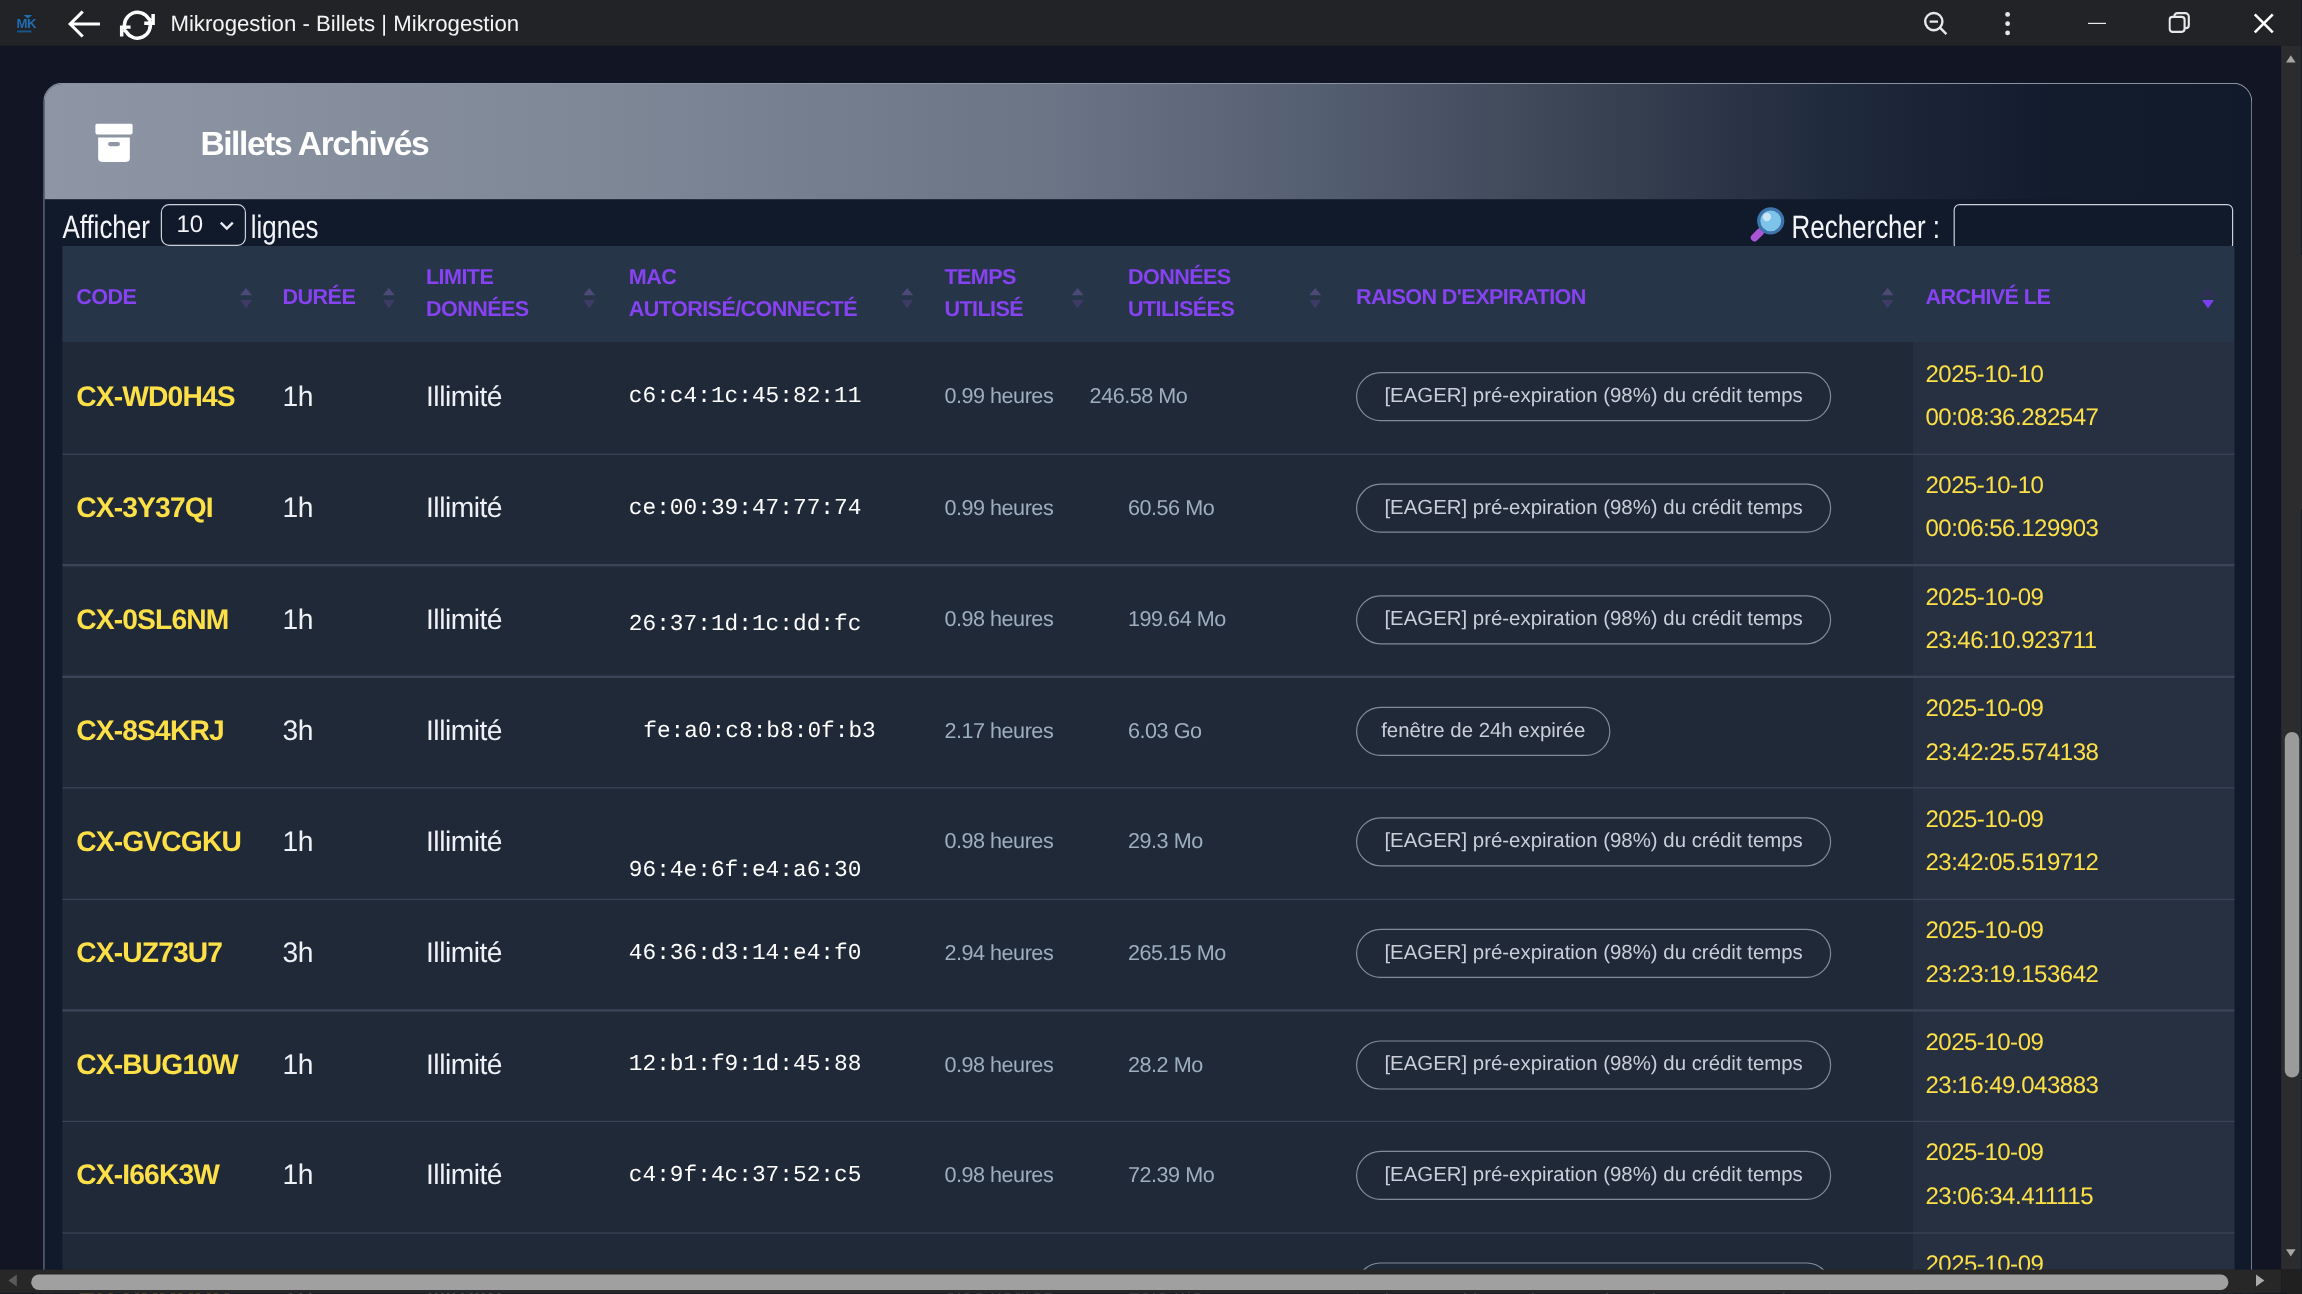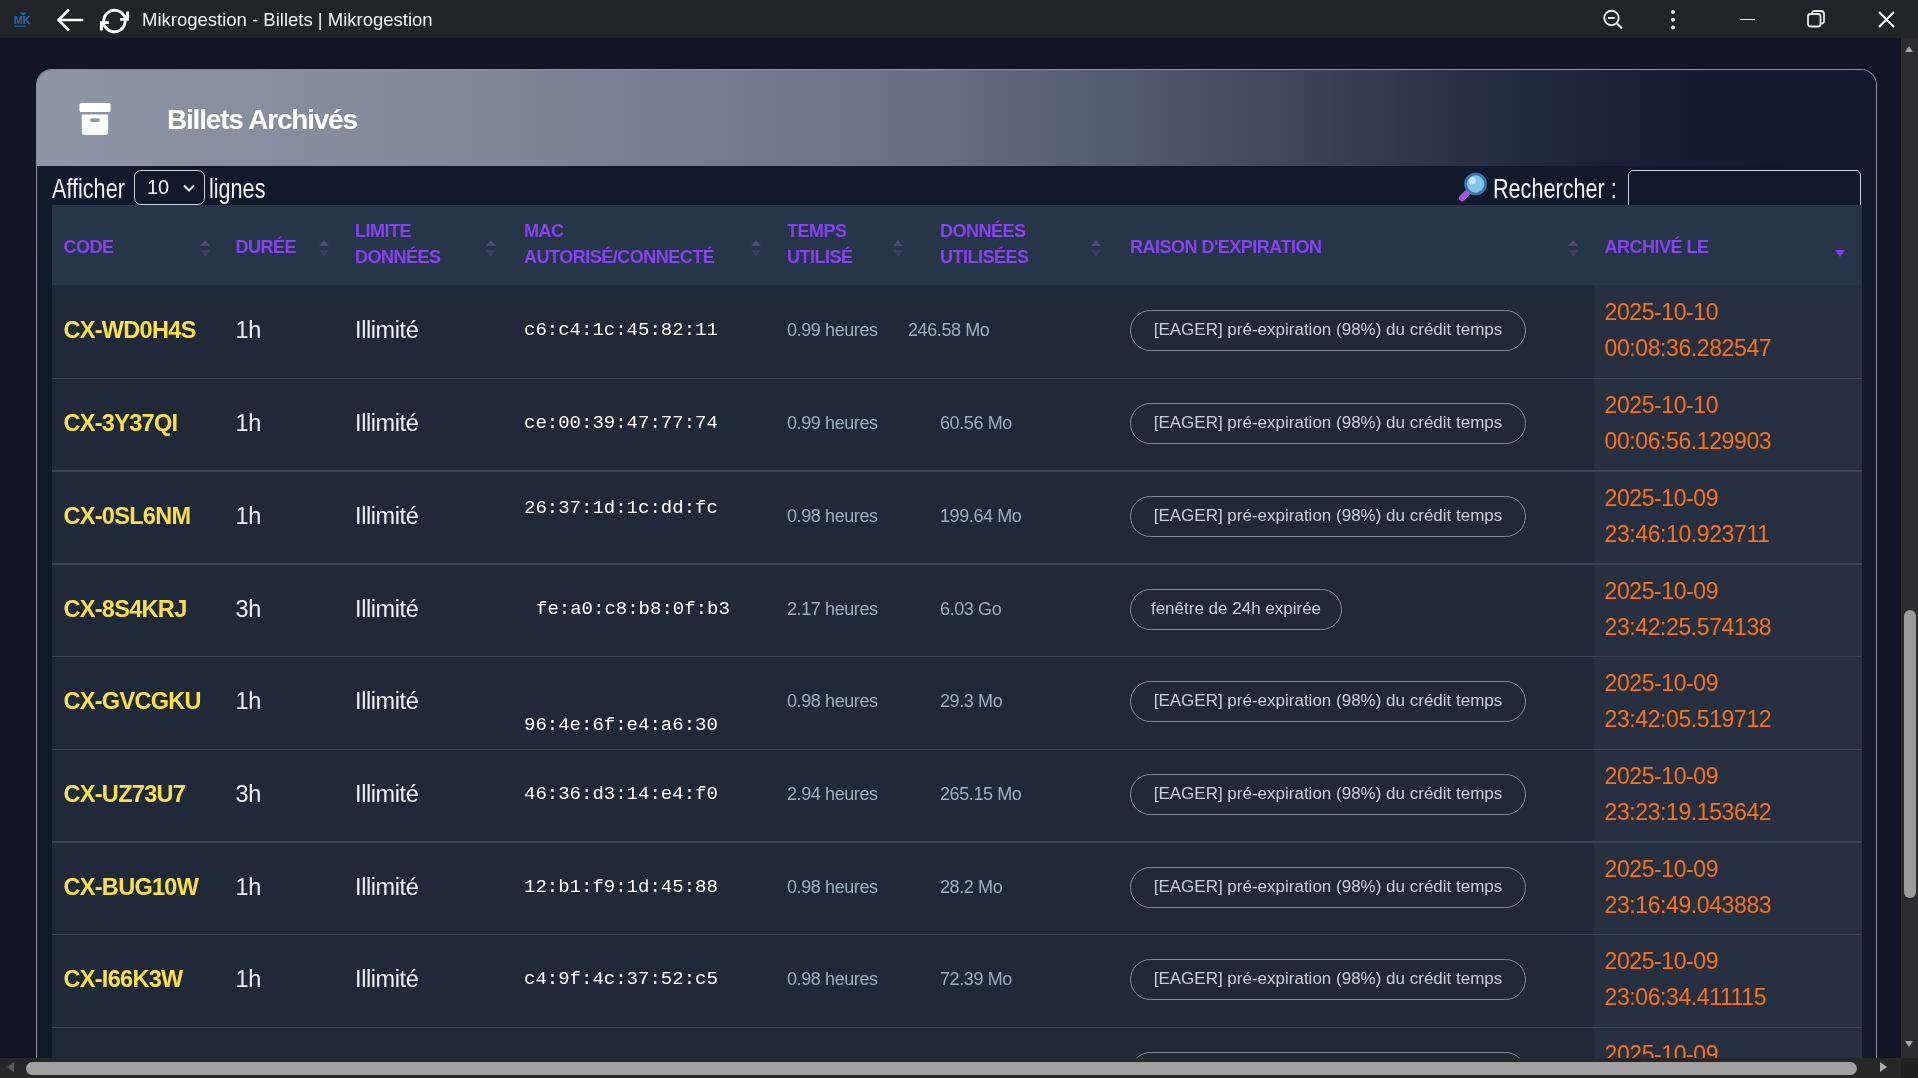--- a/index.html
+++ b/index.html
@@ -19,21 +19,21 @@
 #tbl {position:absolute;left:15px;top:135px;width:1810px;height:874px;}
 #thead {position:absolute;left:0;top:0;width:1810px;height:80px;background:#263548;}
 #sortbg {position:absolute;left:1542.0px;top:80px;width:268.0px;height:794px;background:#263040;}
 .hl {position:absolute;font-size:18px;font-weight:bold;letter-spacing:-0.5px;color:#8742f1;line-height:25.5px;}
 .sep {position:absolute;left:0;width:1810px;height:1.5px;background:#3a4456;}
 .cell {position:absolute;white-space:nowrap;line-height:30px;}
 .code {font-size:23.5px;font-weight:bold;letter-spacing:-0.7px;color:#fde047;}
 .wht {font-size:23.5px;letter-spacing:-0.4px;color:#eef1f6;}
 .mac {font-family:"Liberation Mono",monospace;font-size:19px;color:#fff;}
 .gry {font-size:18px;letter-spacing:-0.4px;color:#9daebf;}
-.dte {font-size:23px;letter-spacing:-0.4px;color:#f97316;line-height:36px;}
+.dte {font-size:20px;letter-spacing:-0.4px;color:#fde047;line-height:36px;}
 .pill {position:absolute;height:41px;border:1.5px solid #828b99;border-radius:21px;
   font-size:17px;letter-spacing:0px;color:#c9ced9;text-align:center;line-height:38px;}
 #vtrack {position:absolute;left:1901px;top:38px;width:17px;height:1020px;background:#2c2c2e;}
 #vthumb {position:absolute;left:1903.5px;top:610px;width:12px;height:288px;background:#9b9b9b;border-radius:6px;}
 #htrack {position:absolute;left:0px;top:1058px;width:1901px;height:20px;background:#272727;}
 #hthumb {position:absolute;left:26px;top:1061.5px;width:1831px;height:13px;background:#a0a0a0;border-radius:6.5px;}
 #corner {position:absolute;left:1901px;top:1058px;width:17px;height:20px;background:#202020;}
 .tri {position:absolute;width:0;height:0;}
 </style></head>
 <body>
@@ -107,21 +107,21 @@
 <div class="cell wht" style="left:303.0px;top:203.0px;">Illimité</div>
 <div class="cell mac" style="left:472.0px;top:203.0px;">ce:00:39:47:77:74</div>
 <div class="cell gry" style="left:735.0px;top:203.0px;">0.99 heures</div>
 <div class="cell gry" style="left:888.0px;top:203.0px;">60.56 Mo</div>
 <div class="pill" style="left:1078.0px;top:198.0px;width:396px;">[EAGER] pré-expiration (98%) du crédit temps</div>
 <div class="cell dte" style="left:1552.5px;top:182.0px;">2025-10-10<br>00:06:56.129903</div>
 <div class="sep" style="top:265.4px"></div>
 <div class="cell code" style="left:11.5px;top:295.8px;">CX-0SL6NM</div>
 <div class="cell wht" style="left:183.5px;top:295.8px;">1h</div>
 <div class="cell wht" style="left:303.0px;top:295.8px;">Illimité</div>
-<div class="cell mac" style="left:472.0px;top:288px;">26:37:1d:1c:dd:fc</div>
+<div class="cell mac" style="left:472.0px;top:300px;">26:37:1d:1c:dd:fc</div>
 <div class="cell gry" style="left:735.0px;top:295.8px;">0.98 heures</div>
 <div class="cell gry" style="left:888.0px;top:295.8px;">199.64 Mo</div>
 <div class="pill" style="left:1078.0px;top:290.8px;width:396px;">[EAGER] pré-expiration (98%) du crédit temps</div>
 <div class="cell dte" style="left:1552.5px;top:274.8px;">2025-10-09<br>23:46:10.923711</div>
 <div class="sep" style="top:358.1px"></div>
 <div class="cell code" style="left:11.5px;top:388.5px;">CX-8S4KRJ</div>
 <div class="cell wht" style="left:183.5px;top:388.5px;">3h</div>
 <div class="cell wht" style="left:303.0px;top:388.5px;">Illimité</div>
 <div class="cell mac" style="left:484px;top:388.5px;">fe:a0:c8:b8:0f:b3</div>
 <div class="cell gry" style="left:735.0px;top:388.5px;">2.17 heures</div>

